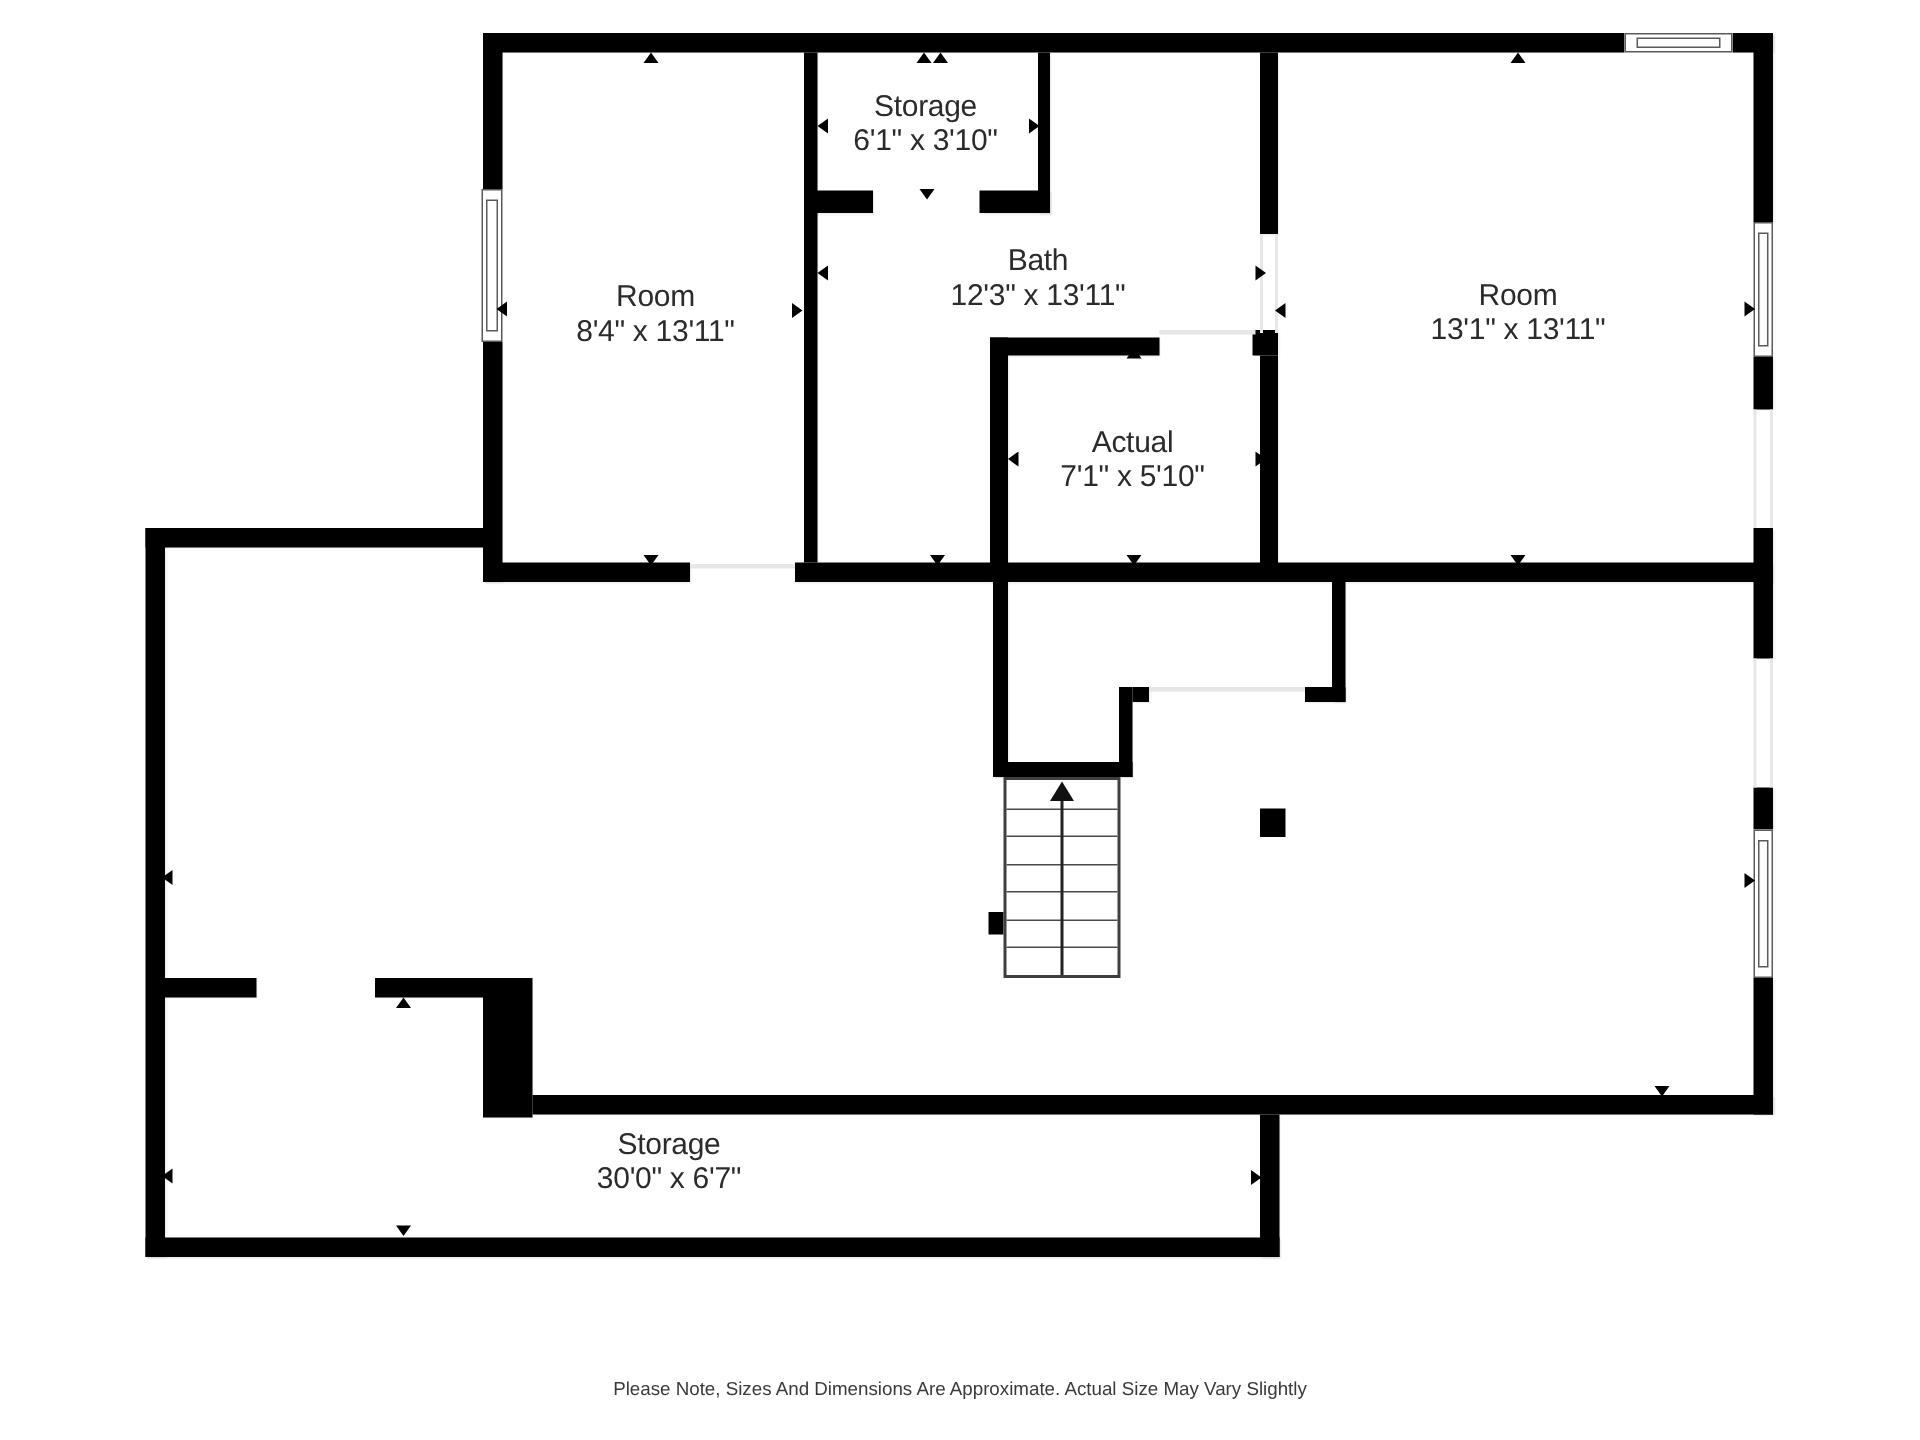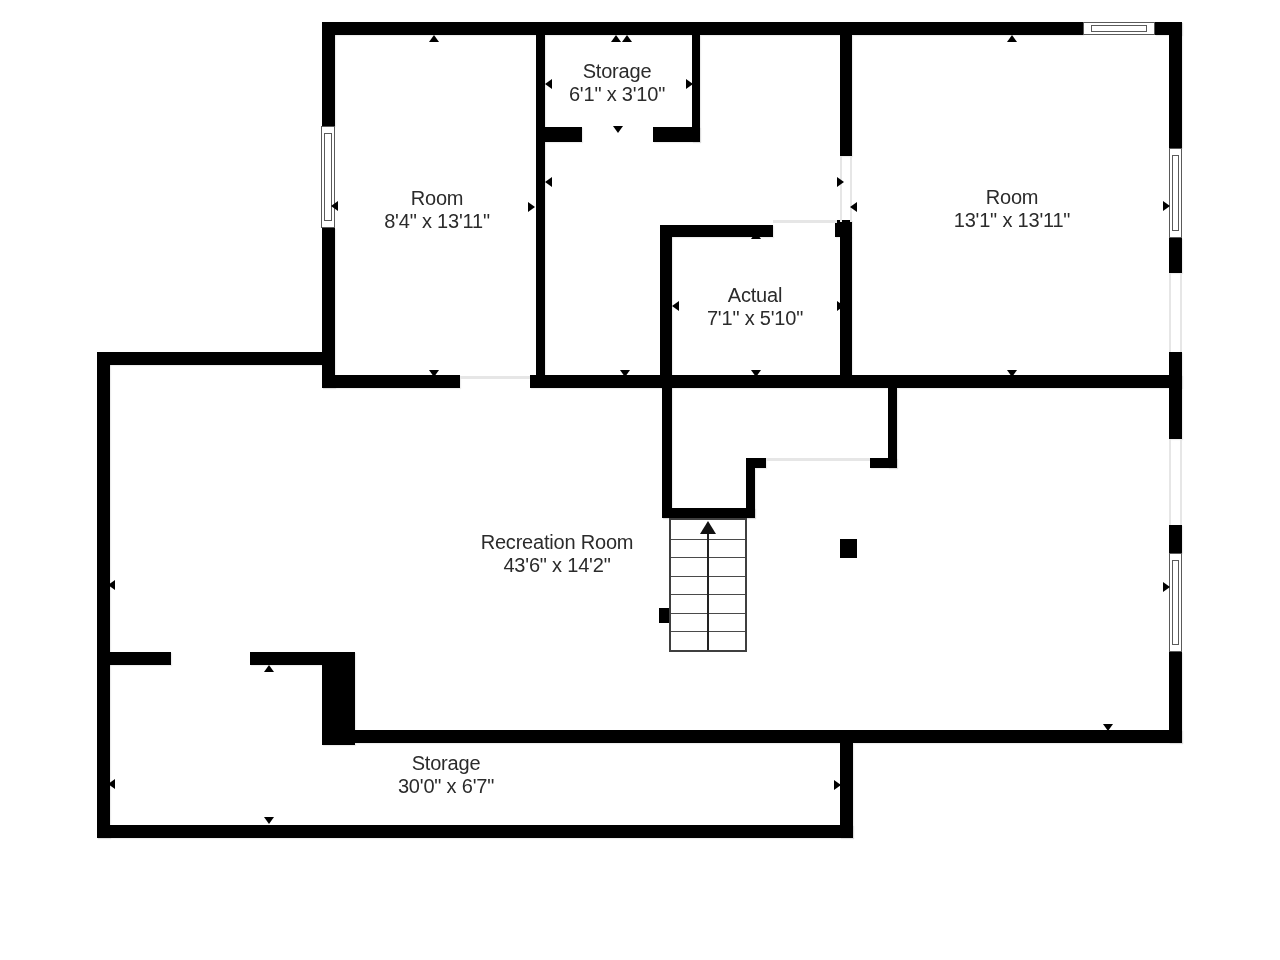--- a/index.html
+++ b/index.html
@@ -33,36 +33,37 @@
 
 <div id="plan">
   <div class="room-label" style="left:437px;top:187px;">
     <div>Room</div>
     <div>8'4" x 13'11"</div>
   </div>
   <div class="room-label" style="left:617px;top:60px;">
     <div>Storage</div>
     <div>6'1" x 3'10"</div>
   </div>
+  <div class="room-label" style="left:692px;top:163px;">
+    <div>Bath</div>
+    <div>12'3" x 13'11"</div>
+  </div>
   <div class="room-label" style="left:755px;top:284px;">
     <div>Actual</div>
     <div>7'1" x 5'10"</div>
   </div>
   <div class="room-label" style="left:1012px;top:186px;">
     <div>Room</div>
     <div>13'1" x 13'11"</div>
   </div>
-  <div class="room-label" style="left:557px;top:531px;">
-    <div>Recreation Room</div>
-    <div>43'6" x 14'2"</div>
-  </div>
   <div class="room-label" style="left:446px;top:752px;">
     <div>Storage</div>
     <div>30'0" x 6'7"</div>
   </div>
+  <div class="footer-note" style="top:919px;">Please Note, Sizes And Dimensions Are Approximate. Actual Size May Vary Slightly</div>
 <div class="wall" style="left: 322px; top: 22px; width: 761px; height: 13px;"></div>
     <div class="wall" style="left: 1155px; top: 22px; width: 27px; height: 13px;"></div>
     <div class="wall" style="left: 322px; top: 22px; width: 13px; height: 104px;"></div>
     <div class="wall" style="left: 322px; top: 228px; width: 13px; height: 160px;"></div>
     <div class="wall" style="left: 1169px; top: 22px; width: 13px; height: 126px;"></div>
     <div class="wall" style="left: 1169px; top: 238px; width: 13px; height: 35px;"></div>
     <div class="wall" style="left: 1169px; top: 352px; width: 13px; height: 87px;"></div>
     <div class="wall" style="left: 1169px; top: 525px; width: 13px; height: 28px;"></div>
     <div class="wall" style="left: 1169px; top: 652px; width: 13px; height: 91px;"></div>
     <div class="wall" style="left: 322px; top: 375px; width: 138px; height: 13px;"></div>

